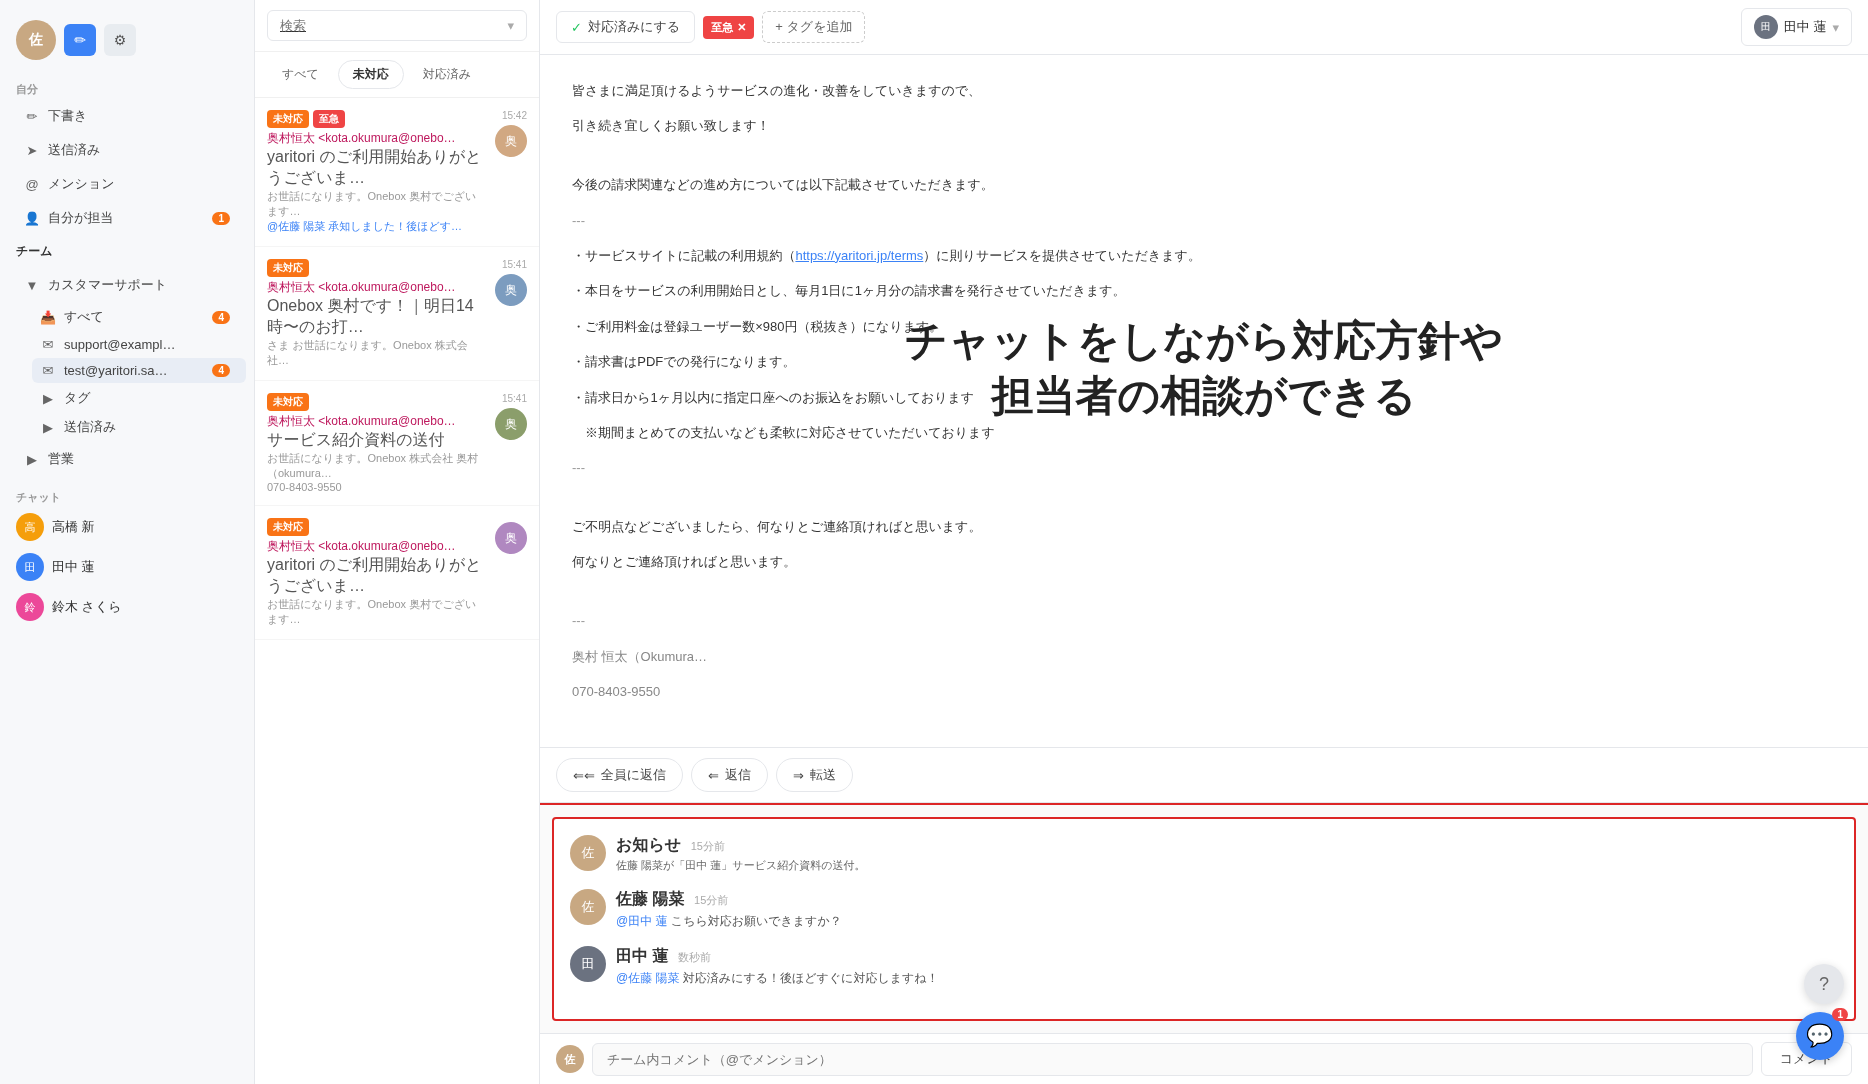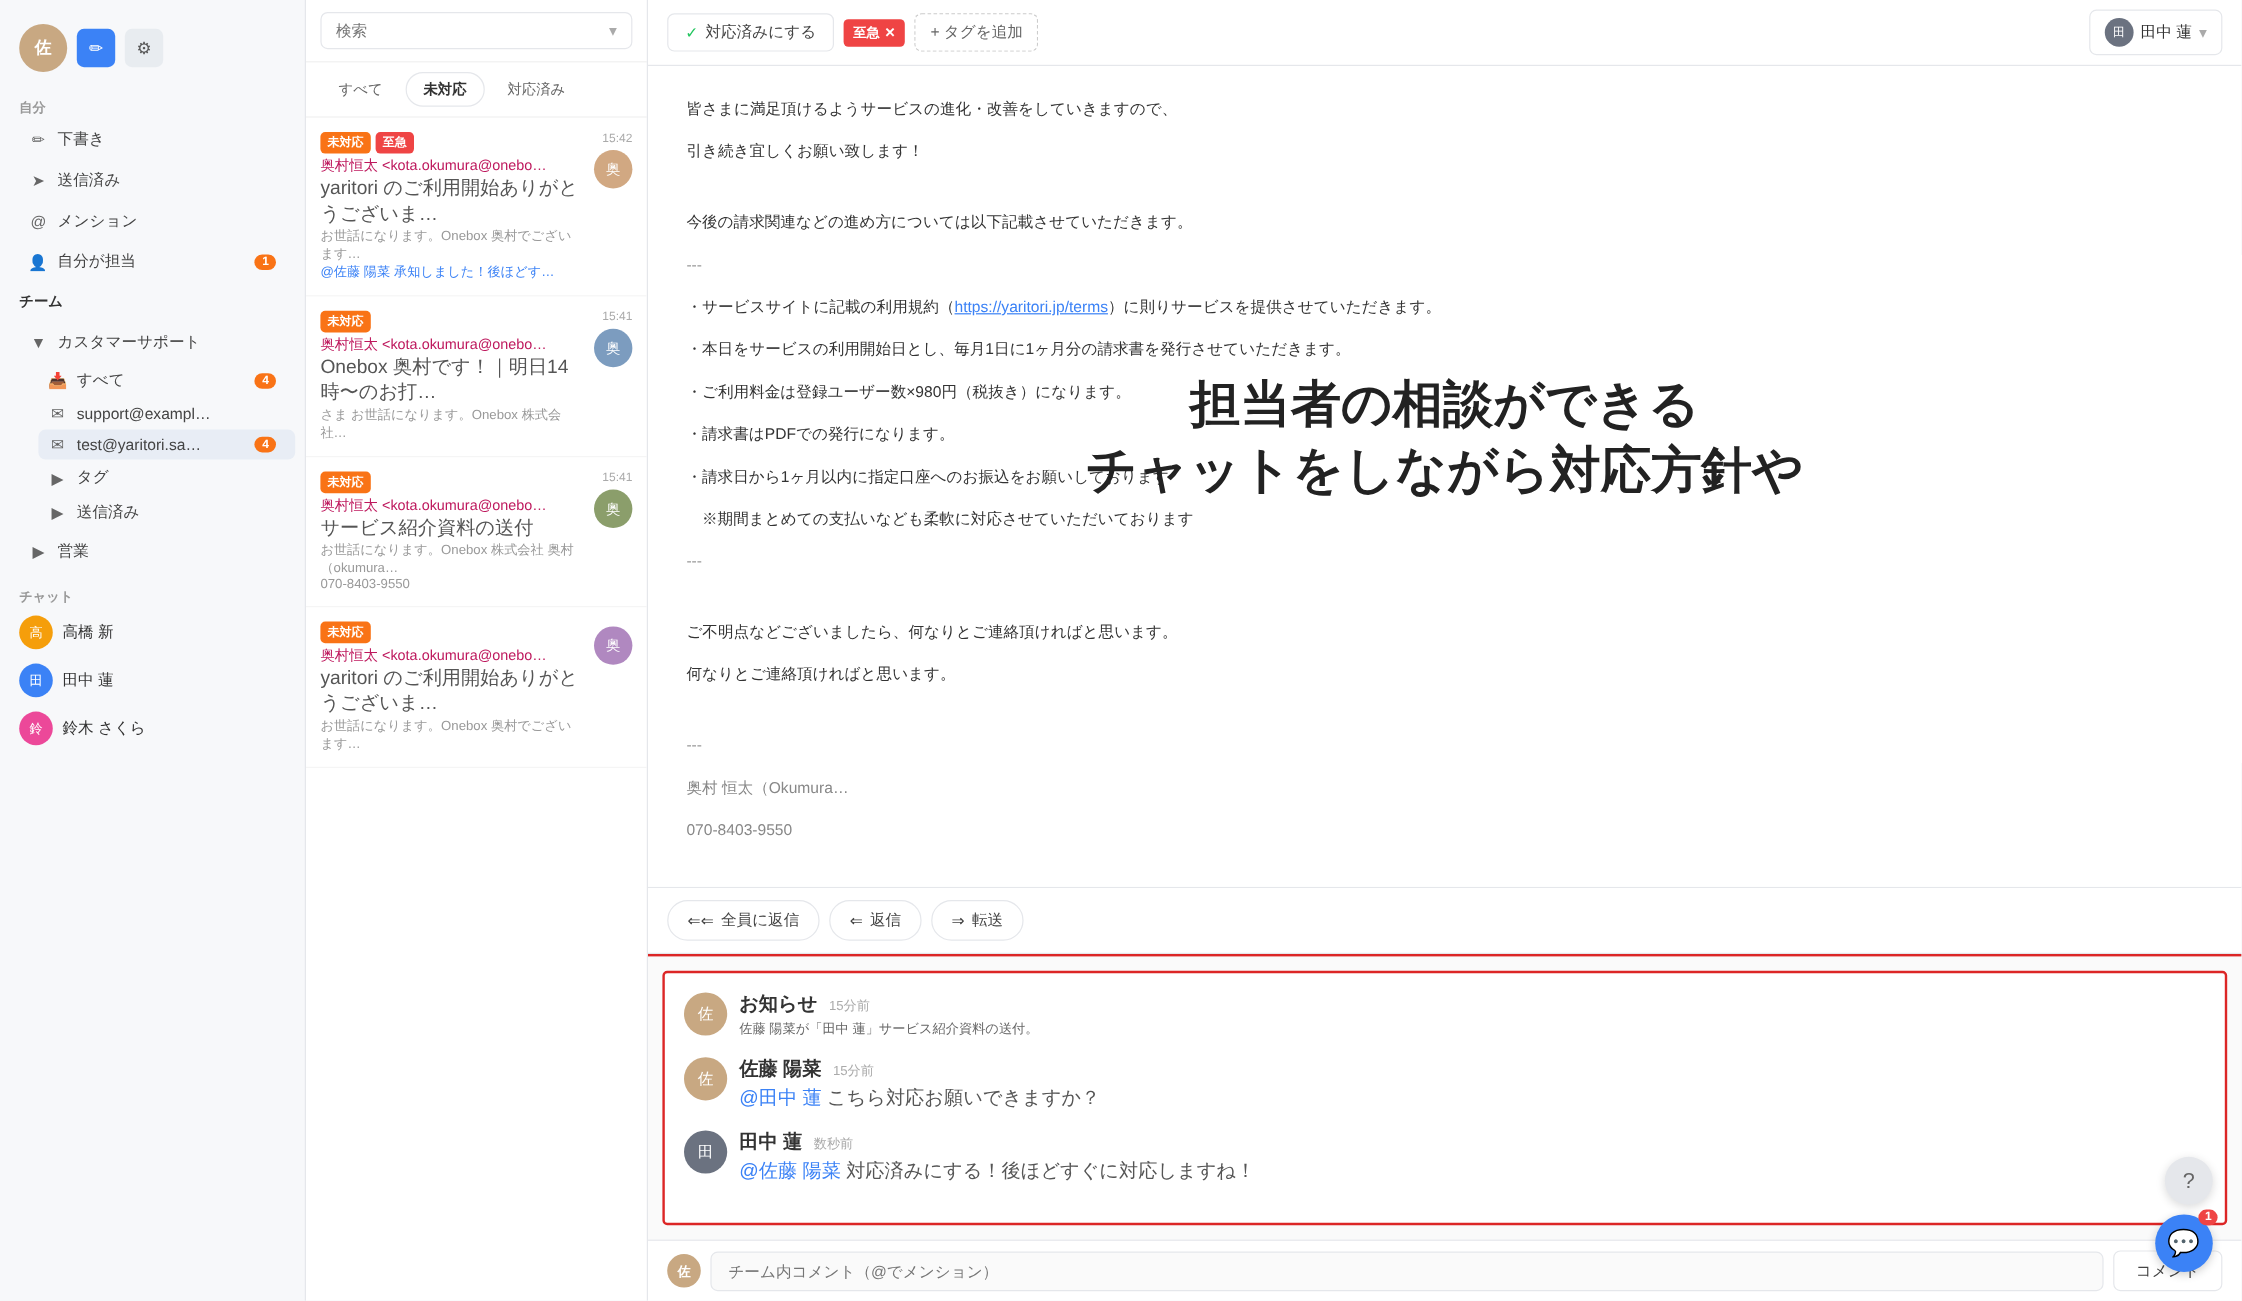--- a/index.html
+++ b/index.html
@@ -24,21 +24,21 @@
     .chat-user { display: flex; align-items: center; gap: 8px; padding: 6px 16px; cursor: pointer; font-size: 13px; color: #333; }
     .chat-avatar { width: 28px; height: 28px; border-radius: 50%; background: #6b7280; display: flex; align-items: center; justify-content: center; color: white; font-size: 11px; flex-shrink: 0; }
     .chat-avatar.orange { background: #f59e0b; }
     .chat-avatar.pink { background: #ec4899; }
     .chat-avatar.blue { background: #3b82f6; }
 
     
     .middle-panel { width: 285px; background: white; border-right: 1px solid #e5e7eb; display: flex; flex-direction: column; height: 100%; }
     .search-bar { padding: 10px 12px; border-bottom: 1px solid #f0f0f0; }
     .search-input { width: 100%; padding: 7px 12px; border: 1px solid #e5e7eb; border-radius: 6px; font-size: 13px; color: #333; background: white; display: flex; align-items: center; justify-content: space-between; cursor: pointer; }
-    .search-input input { border: none; outline: none; width: 100%; font-size: 13px; color: #333; }
+    .search-input input { border: none; outline: none; width: 100%; font-size: 13px; color: #333; text-decoration: underline; }
     .filter-tabs { display: flex; padding: 8px 12px; gap: 4px; border-bottom: 1px solid #f0f0f0; }
     .filter-tab { padding: 5px 14px; border-radius: 20px; font-size: 12px; cursor: pointer; border: 1px solid transparent; color: #666; }
     .filter-tab.active { background: white; border: 1.5px solid #e5e7eb; font-weight: 600; color: #333; }
     .message-list { flex: 1; overflow-y: auto; }
     .message-item { padding: 12px; border-bottom: 1px solid #f5f5f5; cursor: pointer; display: flex; flex-direction: column; gap: 4px; }
     .message-item-header { display: flex; align-items: flex-start; gap: 8px; }
     .msg-badges { display: flex; gap: 4px; align-items: center; flex-wrap: wrap; }
     .msg-badge { padding: 2px 6px; border-radius: 4px; font-size: 10px; font-weight: bold; }
     .msg-badge.unread { background: #f97316; color: white; }
     .msg-badge.urgent { background: #ef4444; color: white; }
@@ -77,21 +77,21 @@
 
     
     .chat-panel { background: #fafafa; border-top: 2px solid #dc2626; margin: 0; }
     .chat-inner { border: 2.5px solid #dc2626; border-radius: 4px; margin: 12px; padding: 16px; background: white; }
     .chat-msg { display: flex; align-items: flex-start; gap: 10px; margin-bottom: 16px; }
     .chat-msg-avatar { width: 36px; height: 36px; border-radius: 50%; background: #c8a882; display: flex; align-items: center; justify-content: center; color: white; font-size: 13px; flex-shrink: 0; }
     .chat-msg-avatar.male { background: #6b7280; }
     .chat-msg-content { flex: 1; }
     .chat-msg-name { font-size: 16px; font-weight: 600; color: #333; }
     .chat-msg-time { font-size: 11px; color: #aaa; margin-left: 6px; }
-    .chat-msg-text { font-size: 16px; color: #555; margin-top: 3px; }
+    .chat-msg-text { font-size: 12px; color: #555; margin-top: 3px; }
     .chat-msg-text .mention { color: #3b82f6; font-weight: 500; }
     .chat-notify { font-size: 11px; color: #666; margin-top: 2px; }
     .chat-input-bar { display: flex; align-items: center; padding: 8px 16px; background: white; border-top: 1px solid #e5e7eb; gap: 8px; }
     .chat-input { flex: 1; padding: 8px 14px; border: 1px solid #e5e7eb; border-radius: 6px; font-size: 13px; outline: none; background: #fafafa; color: #999; }
     .comment-btn { padding: 7px 18px; background: white; border: 1px solid #e5e7eb; border-radius: 6px; font-size: 13px; cursor: pointer; color: #444; }
 
     
     .float-help { position: fixed; bottom: 24px; right: 24px; display: flex; flex-direction: column; align-items: flex-end; gap: 8px; }
     .help-bubble { width: 40px; height: 40px; border-radius: 50%; background: #e5e7eb; display: flex; align-items: center; justify-content: center; font-size: 18px; color: #666; cursor: pointer; box-shadow: 0 2px 8px rgba(0,0,0,0.15); }
     .chat-bubble { width: 48px; height: 48px; border-radius: 50%; background: #3b82f6; display: flex; align-items: center; justify-content: center; font-size: 22px; color: white; cursor: pointer; box-shadow: 0 2px 8px rgba(0,0,0,0.2); position: relative; }
@@ -311,22 +311,22 @@
       <br>
       <p>ご不明点などございましたら、何なりとご連絡頂ければと思います。</p>
       <p>何なりとご連絡頂ければと思います。</p>
       <br>
       <p class="divider">---</p>
       <p style="color:#888;">奥村 恒太（Okumura…</p>
       <p style="color:#888;">070-8403-9550</p>
     </div>
 
     <div class="overlay-text">
+      <div>チャットをしながら対応方針や</div>
       <div>担当者の相談ができる</div>
-      <div>チャットをしながら対応方針や</div>
     </div>
   </div>
 
   <div class="action-bar">
     <button class="action-btn">
       <span>⇐⇐</span>
       <span>全員に返信</span>
     </button>
     <button class="action-btn">
       <span>⇐</span>

